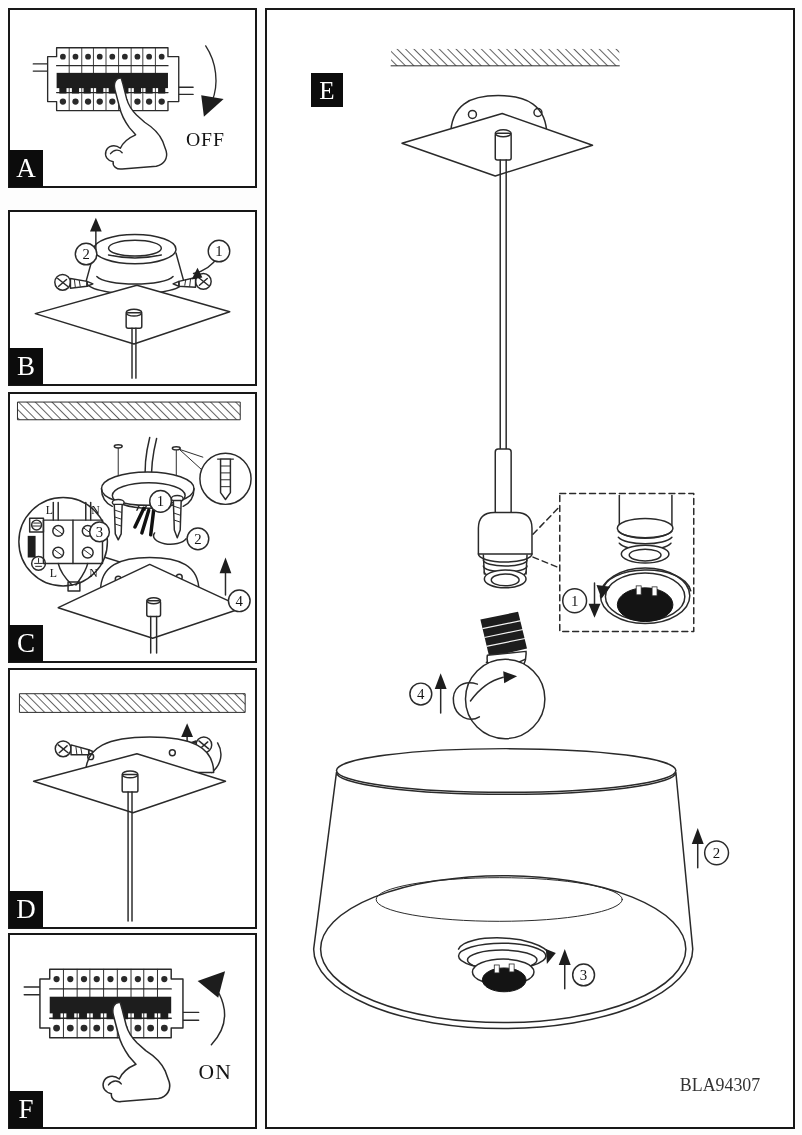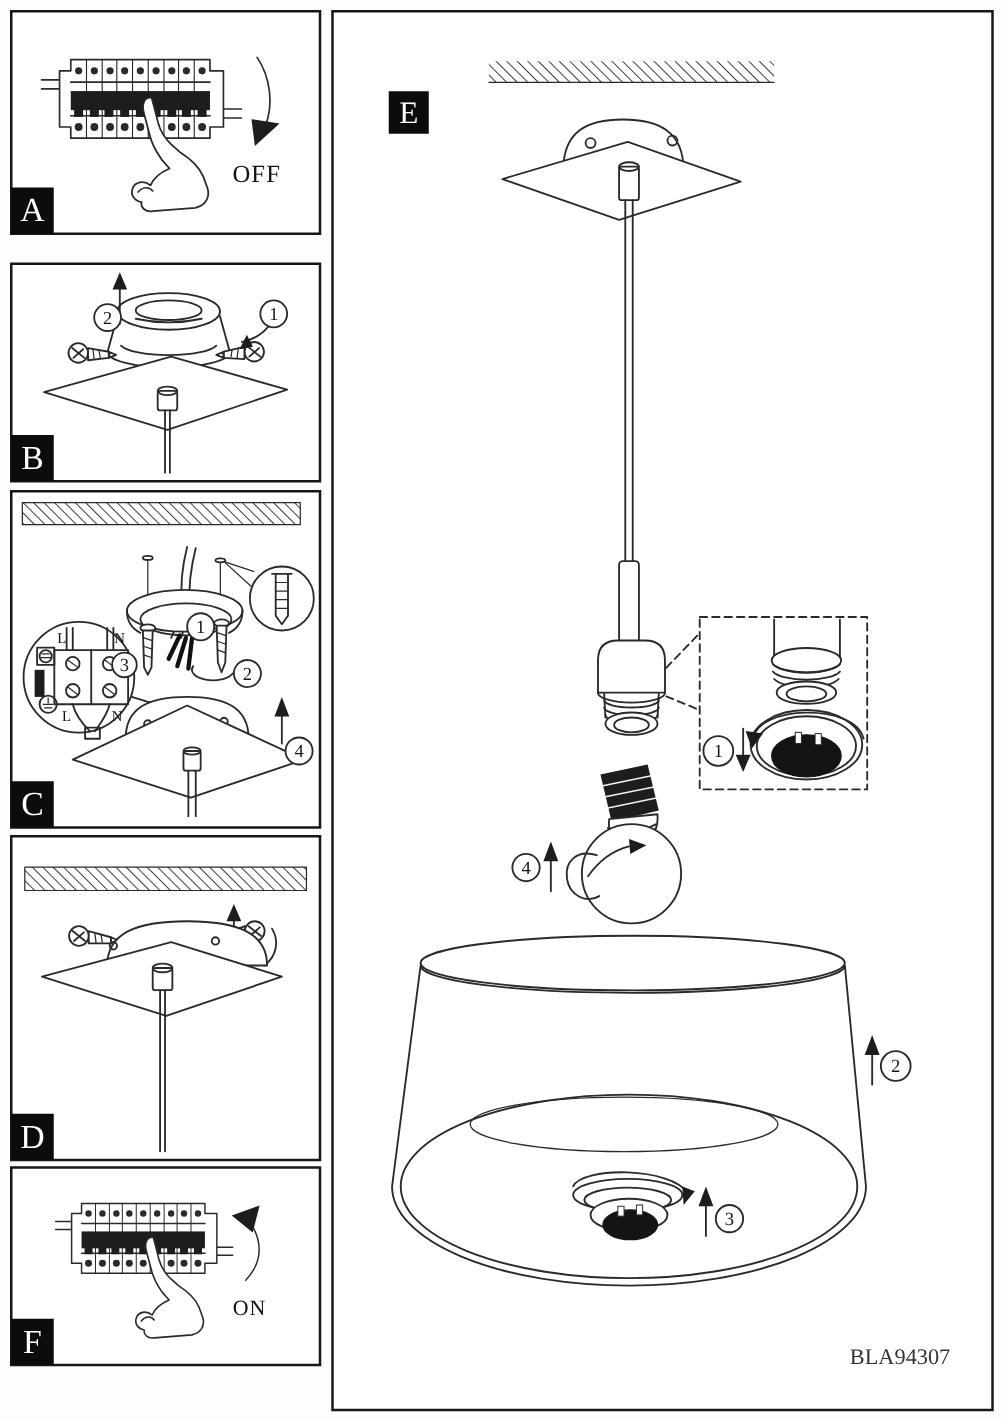--- a/index.html
+++ b/index.html
@@ -323,21 +323,21 @@
       <polygon class="wfill" points="24,113 129,85 219,113 125,145"></polygon>
       <rect class="wfill" x="114" y="106" width="16" height="18" rx="2"></rect>
       <ellipse cx="122" cy="106" rx="8" ry="3.5"></ellipse>
       <line x1="120" y1="124" x2="120" y2="255"></line>
         <line x1="124" y1="124" x2="124" y2="255"></line>
     </g>
   </svg>
   <div class="corner-label">D</div>
 </section>
 
-<section class="panel" style="left:8px;top:933px;width:249px;height:160px;">
+<section class="panel" style="left:8px;top:933px;width:249px;height:196px;">
   <svg viewBox="0 0 249 196">
     <g transform="translate(0,-7)">
       <g class="art">
         <line x1="14" y1="60" x2="30" y2="60"></line>
           <line x1="14" y1="68" x2="30" y2="68"></line>
         <line x1="176" y1="86" x2="192" y2="86"></line>
           <line x1="176" y1="94" x2="192" y2="94"></line>
         <path class="wfill" d="M30,52 L40,52 L40,42 L164,42 L164,52 L176,52 L176,102 L164,102 L164,112 L40,112 L40,102 L30,102 Z"></path>
         <line x1="40" y1="62" x2="164" y2="62"></line>
           <line x1="40" y1="92" x2="164" y2="92"></line>

